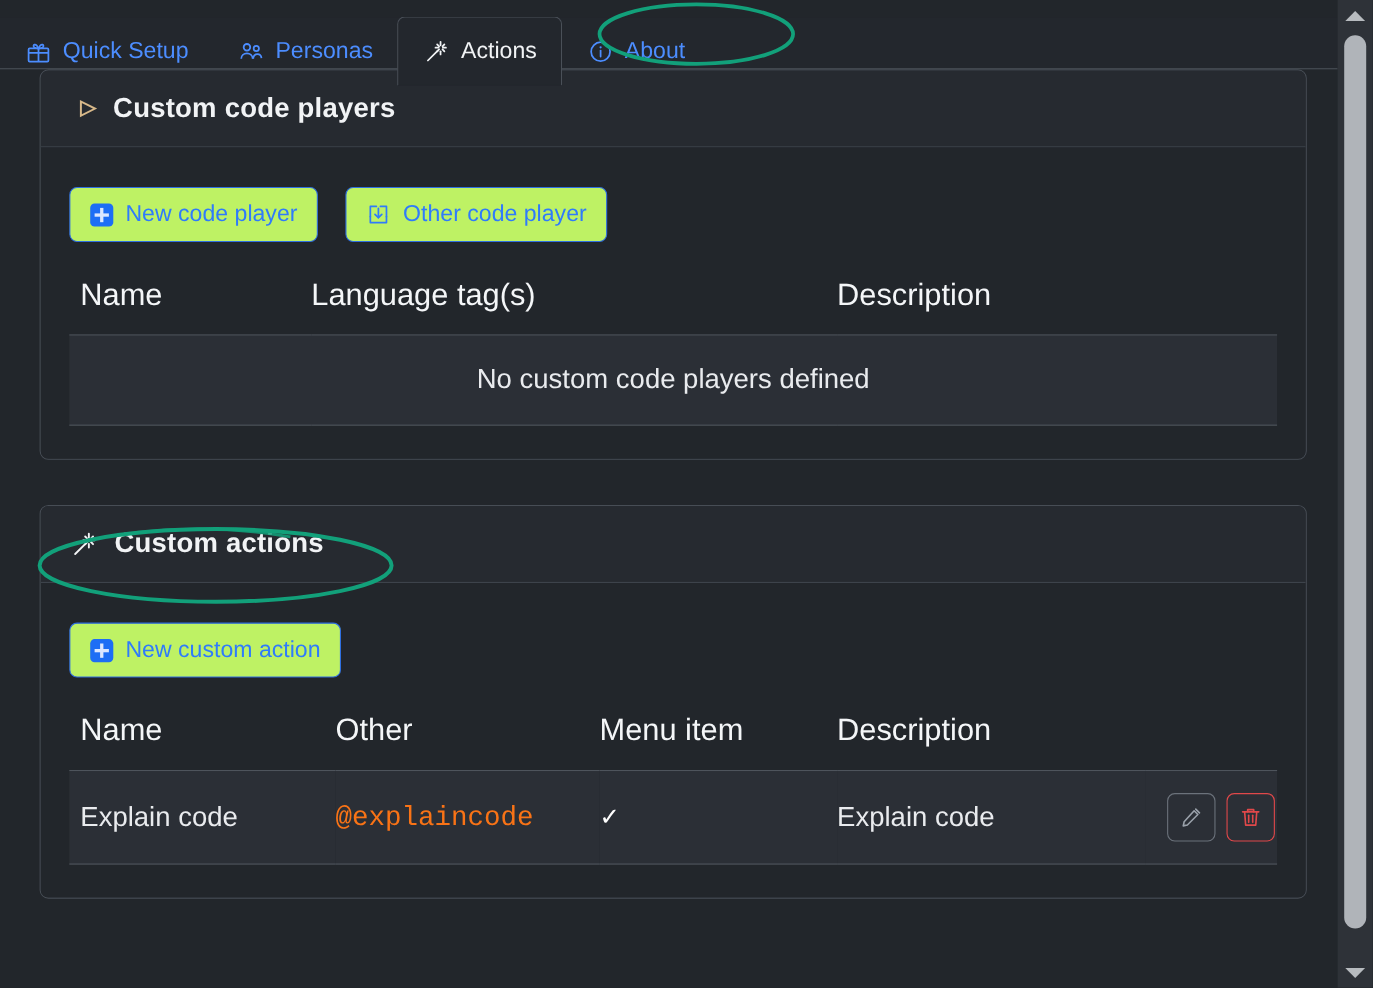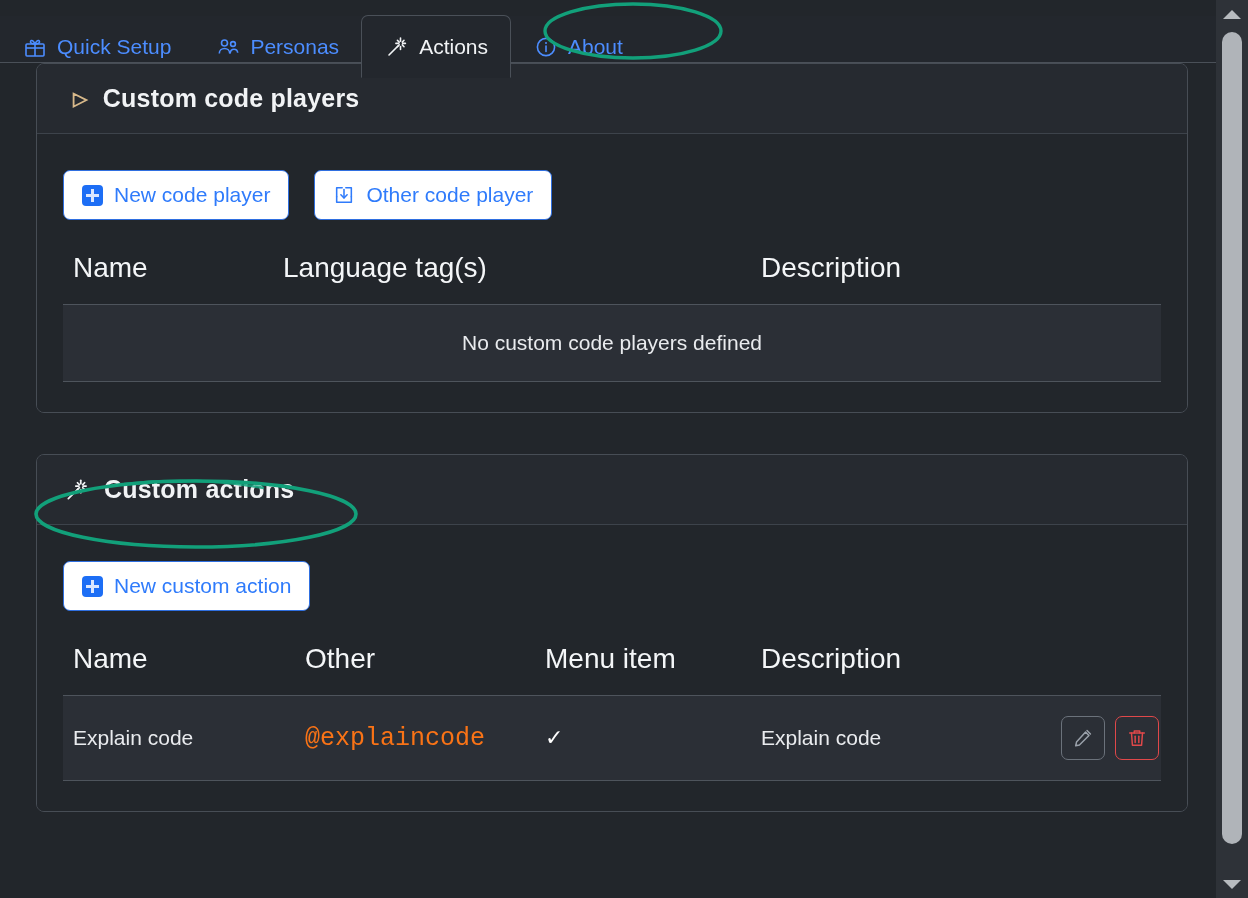--- a/index.html
+++ b/index.html
@@ -114,21 +114,21 @@
   }
 
   
   .btnrow { display: flex; gap: 25px; margin-bottom: 32px; }
   .obtn {
     display: inline-flex;
     align-items: center;
     gap: 11px;
     border: 1px solid #2f6fe0;
     border-radius: 7px;
-    background: #ffffff;
+    background: #bef264;
     color: #2f7bfb;
     font-size: 21px;
     padding: 12px 18px;
     box-sizing: border-box;
     white-space: nowrap;
   }
   .plus-ico {
     width: 21px; height: 21px;
     background: #1d6ef5;
     border-radius: 4px;
@@ -146,21 +146,21 @@
   
   table { border-collapse: collapse; width: 100%; }
   th {
     text-align: left;
     font-size: 28px;
     font-weight: normal;
     color: #f4f6f8;
     padding: 0 0 20px 0;
   }
   td {
-    font-size: 21px;
+    font-size: 25px;
     color: #e9ebee;
     padding: 20px 0;
     background: #2b2f36;
     border-top: 1px solid #4e545c;
     border-bottom: 1px solid #4e545c;
   }
   td.empty {
     text-align: center;
     padding: 26px 0;
   }

